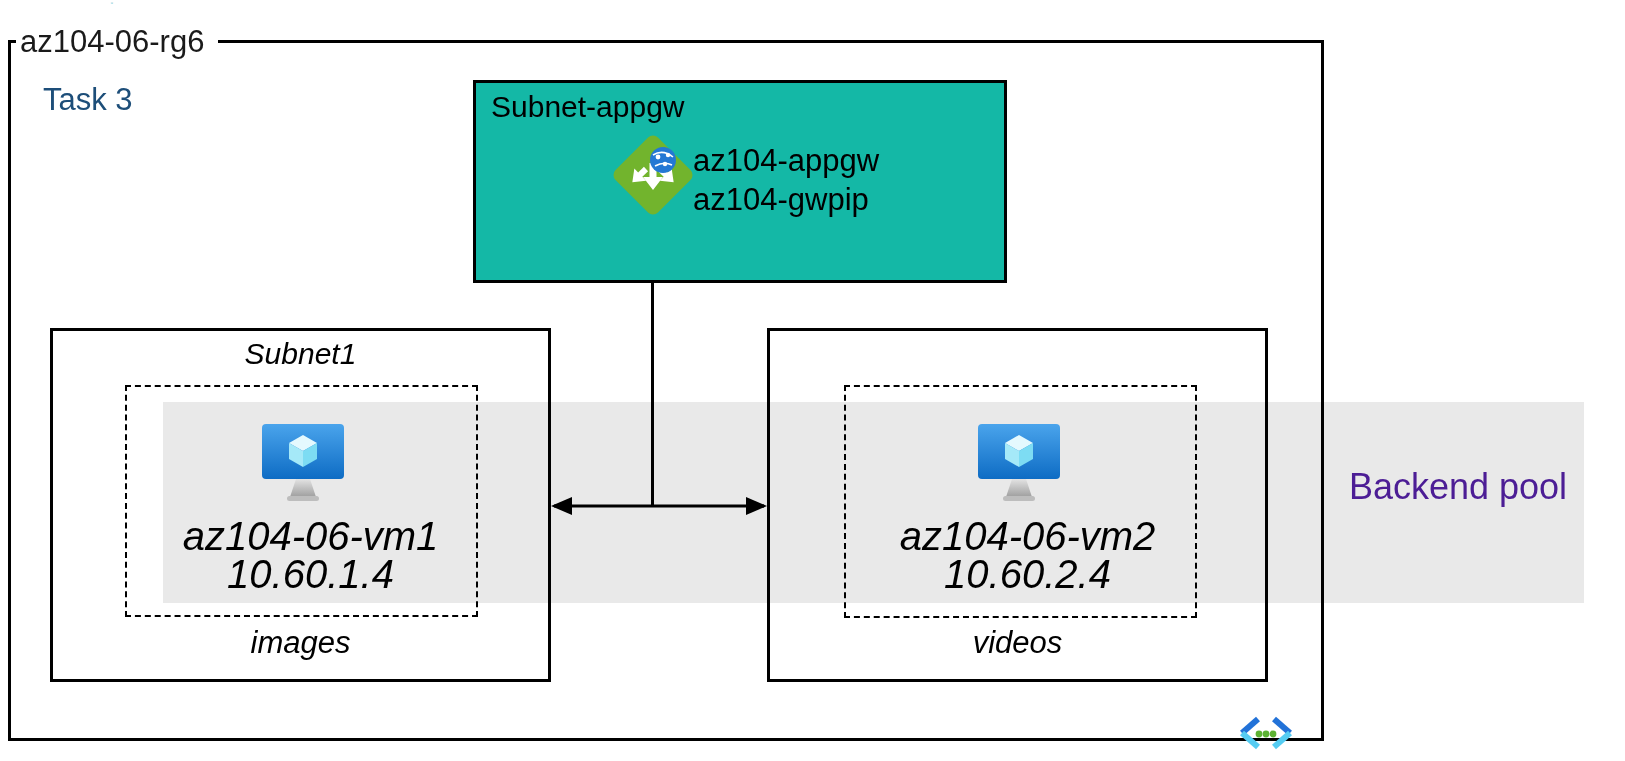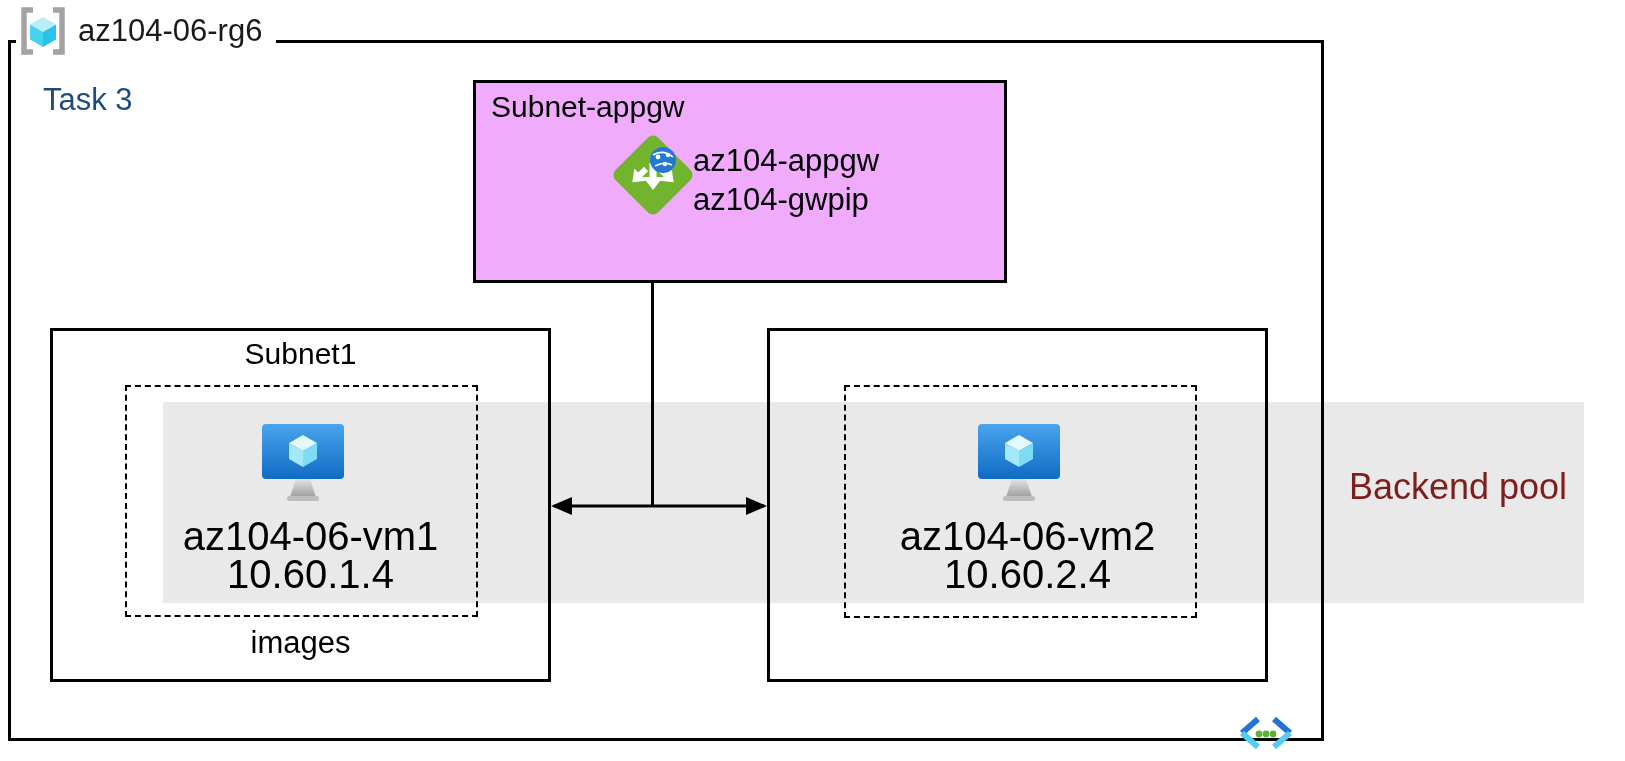--- a/index.html
+++ b/index.html
@@ -18,59 +18,60 @@
     width: 1421px; height: 201px;
     background: #e9e9e9;
     z-index: 1;
   }
   .backend-label {
     position: absolute;
     left: 1332px; top: 466px;
     width: 252px;
     text-align: center;
     font-size: 36px;
-    color: #7f1d1d;
+    color: #4c1d95;
     z-index: 2;
   }
   .rg-box {
     position: absolute;
     left: 8px; top: 40px;
     width: 1316px; height: 701px;
     border: 3px solid #000;
     box-sizing: border-box;
     background: transparent;
     z-index: 2;
   }
   .rg-header {
     position: absolute;
     left: 16px; top: 2px;
     height: 58px;
     display: flex;
     align-items: center;
-    gap: 12px;
+    gap: 20px;
     background: #fff;
     padding: 0 14px 0 4px;
     z-index: 4;
+    flex-direction: column;
   }
   .rg-label { font-size: 31px; color: #1a1a1a; white-space: nowrap; }
   .task-label {
     position: absolute;
     left: 43px; top: 82px;
     font-size: 31px;
     font-weight: normal;
     color: #1d4e79;
     z-index: 3;
   }
   .appgw-box {
     position: absolute;
     left: 473px; top: 80px;
     width: 534px; height: 203px;
     border: 3px solid #000;
     box-sizing: border-box;
-    background: #f0abfc;
+    background: #14b8a6;
     z-index: 3;
   }
   .appgw-title {
     position: absolute;
     left: 15px; top: 7px;
     font-size: 30px;
   }
   .appgw-icon { position: absolute; left: 133px; top: 50px; z-index: 2; }
   .appgw-labels {
     position: absolute;
@@ -91,20 +92,21 @@
     z-index: 2;
   }
   .subnet-box {
     position: absolute;
     top: 328px;
     width: 501px; height: 354px;
     border: 3px solid #000;
     box-sizing: border-box;
     background: transparent;
     z-index: 2;
+    font-style: italic;
   }
   .subnet1 { left: 50px; }
   .subnet2 { left: 767px; }
   .subnet-title {
     position: absolute;
     left: 0; top: 6px;
     width: 100%;
     text-align: center;
     font-size: 30px;
   }
@@ -239,20 +241,21 @@
       <polygon points="43,12 57,20 43,28 29,20" fill="#e4f9fe"></polygon>
       <polygon points="29,20 43,28 43,44 29,36" fill="#a5e9f8"></polygon>
       <polygon points="57,20 43,28 43,44 57,36" fill="#7ddcf3"></polygon>
       <polygon points="36,56 50,56 56,74 30,74" fill="url(#standGrad)"></polygon>
       <rect x="27" y="73" width="32" height="5" rx="2.5" fill="#bdbdbd"></rect>
     </svg>
     <div class="vm-label">
       <div>az104-06-vm2</div>
       <div>10.60.2.4</div>
     </div>
+    <div class="storage-label">videos</div>
   </div>
 
   <svg class="vnet-icon" width="64" height="44" viewBox="0 0 64 44">
     <line x1="24" y1="9" x2="8" y2="23" stroke="#2272d8" stroke-width="6"></line>
     <line x1="8" y1="23" x2="24" y2="37" stroke="#55ccf2" stroke-width="6"></line>
     <line x1="40" y1="9" x2="56" y2="23" stroke="#2272d8" stroke-width="6"></line>
     <line x1="56" y1="23" x2="40" y2="37" stroke="#55ccf2" stroke-width="6"></line>
     <circle cx="25" cy="24" r="3.4" fill="#5cb233"></circle>
     <circle cx="32" cy="24" r="3.4" fill="#5cb233"></circle>
     <circle cx="39" cy="24" r="3.4" fill="#5cb233"></circle>

